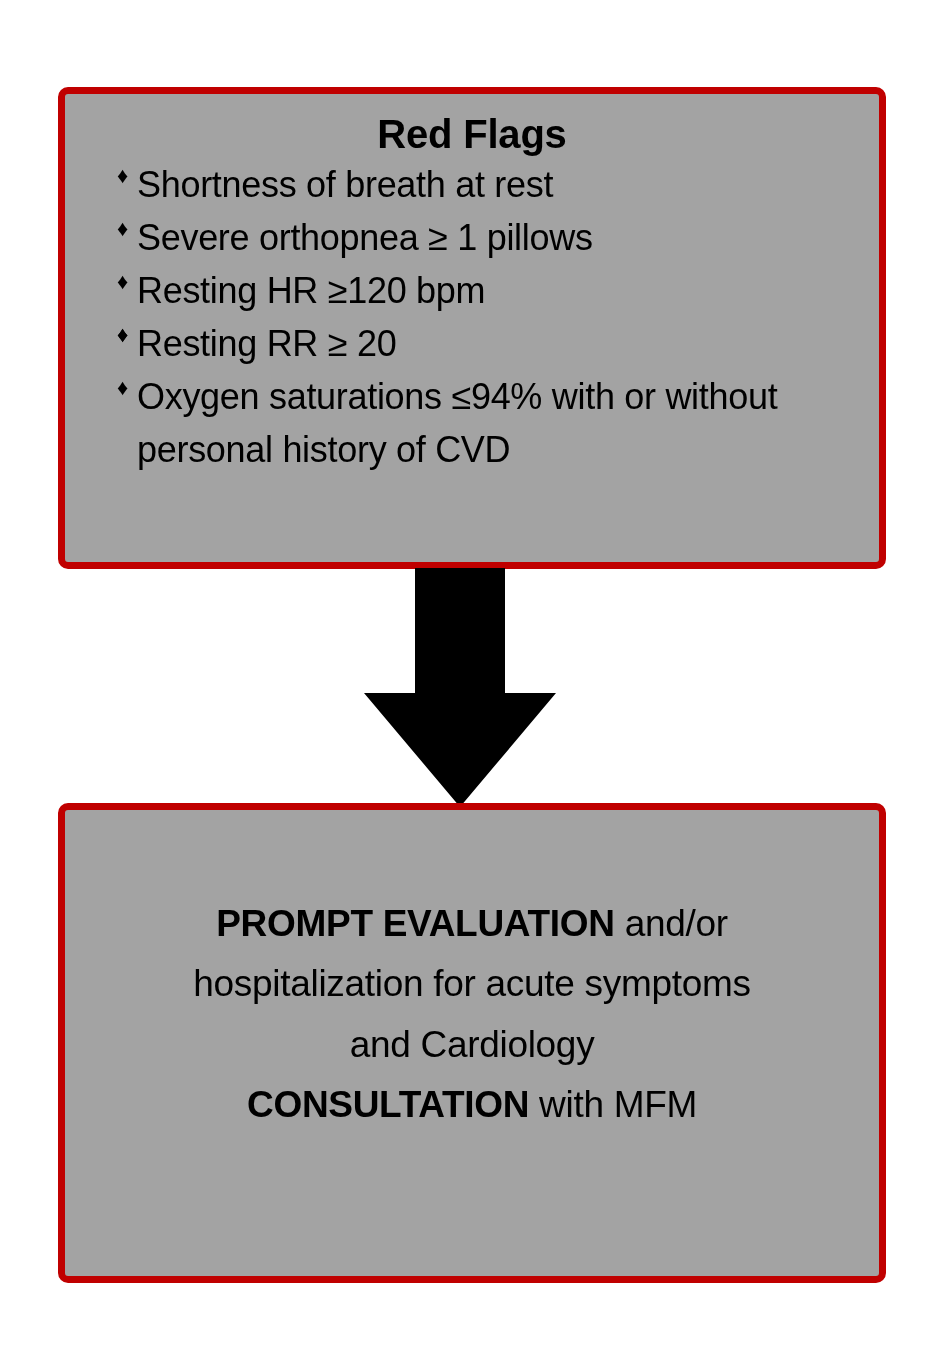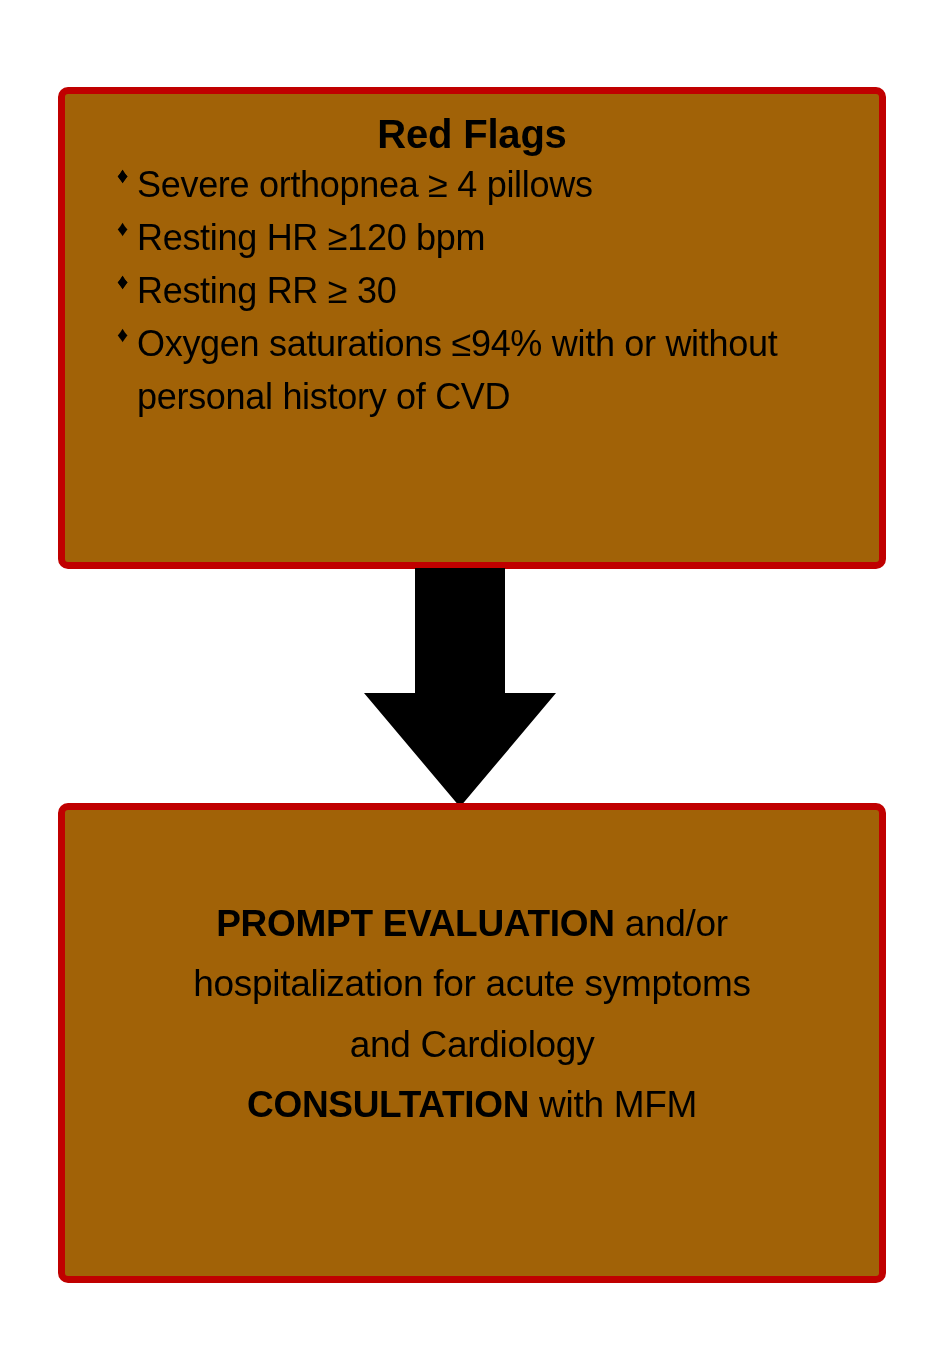--- a/index.html
+++ b/index.html
@@ -19,21 +19,21 @@
     position: relative;
     width: 948px;
     height: 1360px;
     background: #ffffff;
   }
 
   
   .flow-box {
     position: absolute;
     box-sizing: border-box;
-    background: #a16207;
+    background: #a3a3a3;
     border: 7px solid #C00000;
     border-radius: 10px;
   }
 
   #red-flags-box {
     left: 58px;
     top: 87px;
     width: 828px;
     height: 482px;
   }
@@ -113,39 +113,40 @@
 <div id="flowchart">
 
   <div class="flow-box" id="red-flags-box">
 
     <div class="box-title">Red Flags</div>
 
     <ul class="bullet-list">
 
       <li class="bullet-item">
         <span class="diamond-bullet">♦</span>
+        <span>Shortness of breath at rest</span>
       </li>
 
       <li class="bullet-item">
         <span class="diamond-bullet">♦</span>
-        <span>Severe orthopnea ≥ 4 pillows</span>
+        <span>Severe orthopnea ≥ 1 pillows</span>
       </li>
 
       <li class="bullet-item">
         <span class="diamond-bullet">♦</span>
         <span>Resting HR ≥120 bpm</span>
       </li>
 
       <li class="bullet-item">
         <span class="diamond-bullet">♦</span>
       </li>
 
       <li class="bullet-item">
         <span class="diamond-bullet">♦</span>
-        <span>Resting RR ≥ 30</span>
+        <span>Resting RR ≥ 20</span>
       </li>
 
       <li class="bullet-item">
         <span class="diamond-bullet">♦</span>
         <span>Oxygen saturations ≤94% with or without personal history of CVD</span>
       </li>
 
     </ul>
   </div>
 

